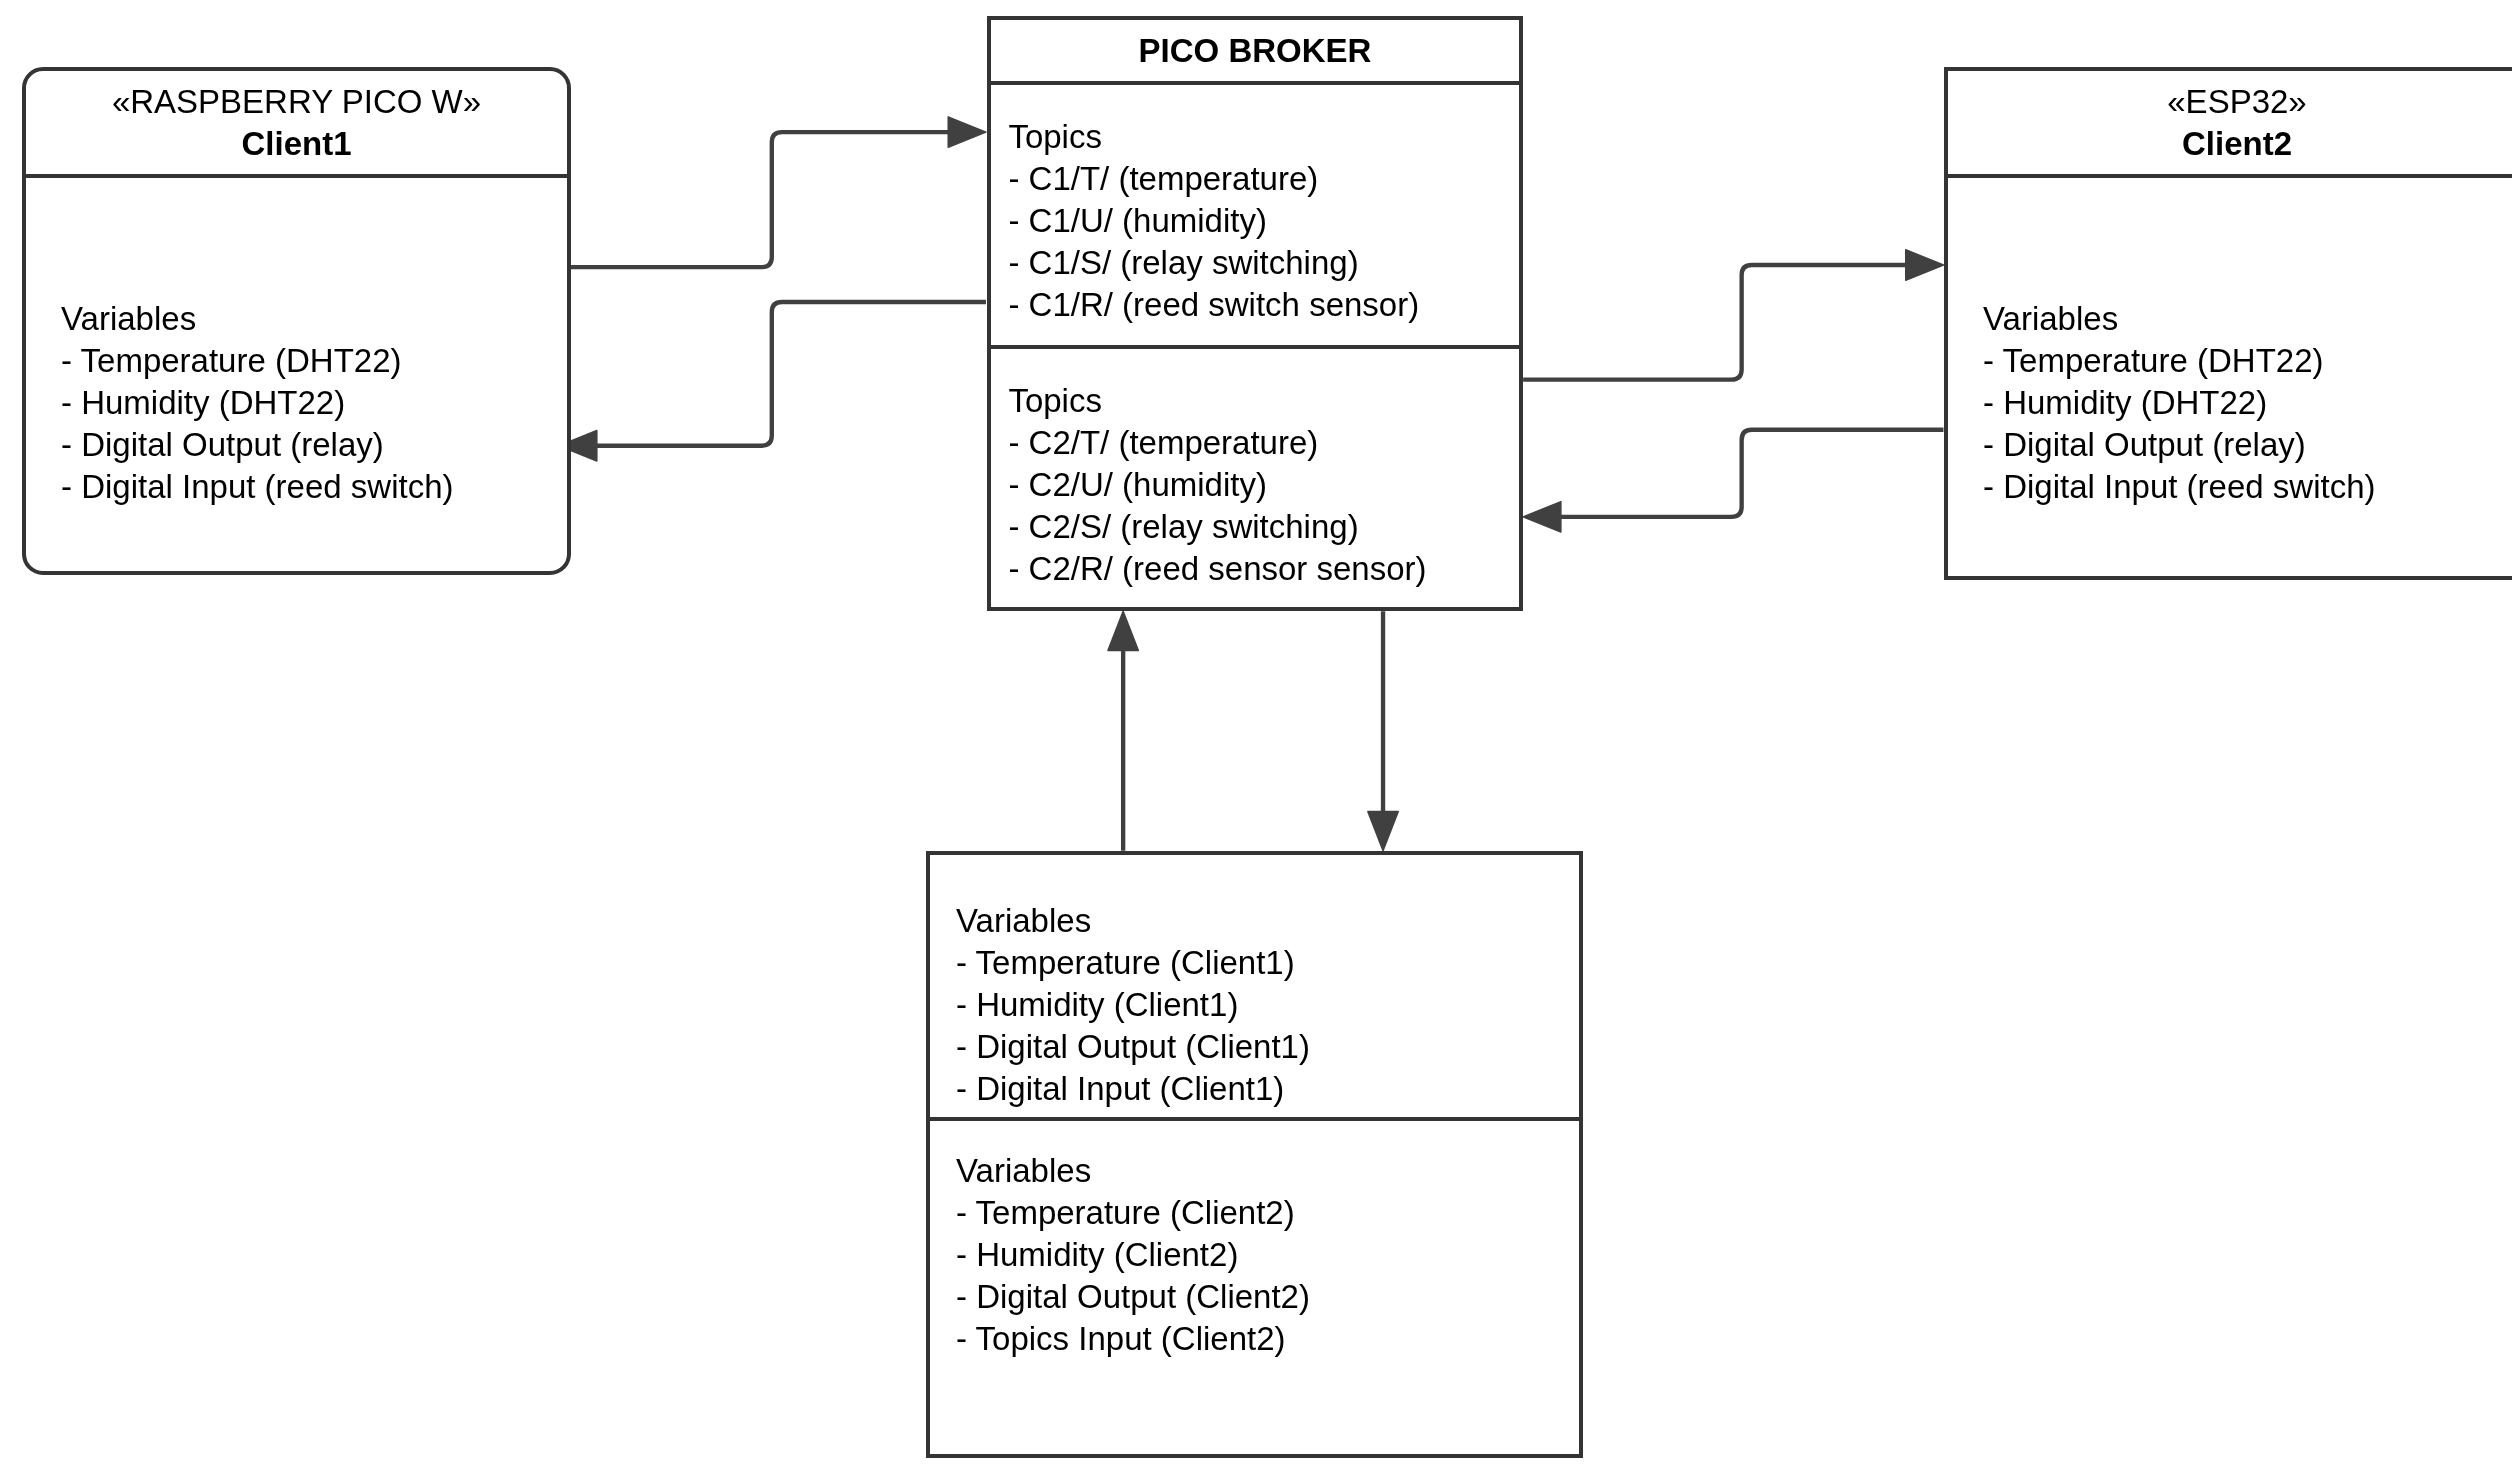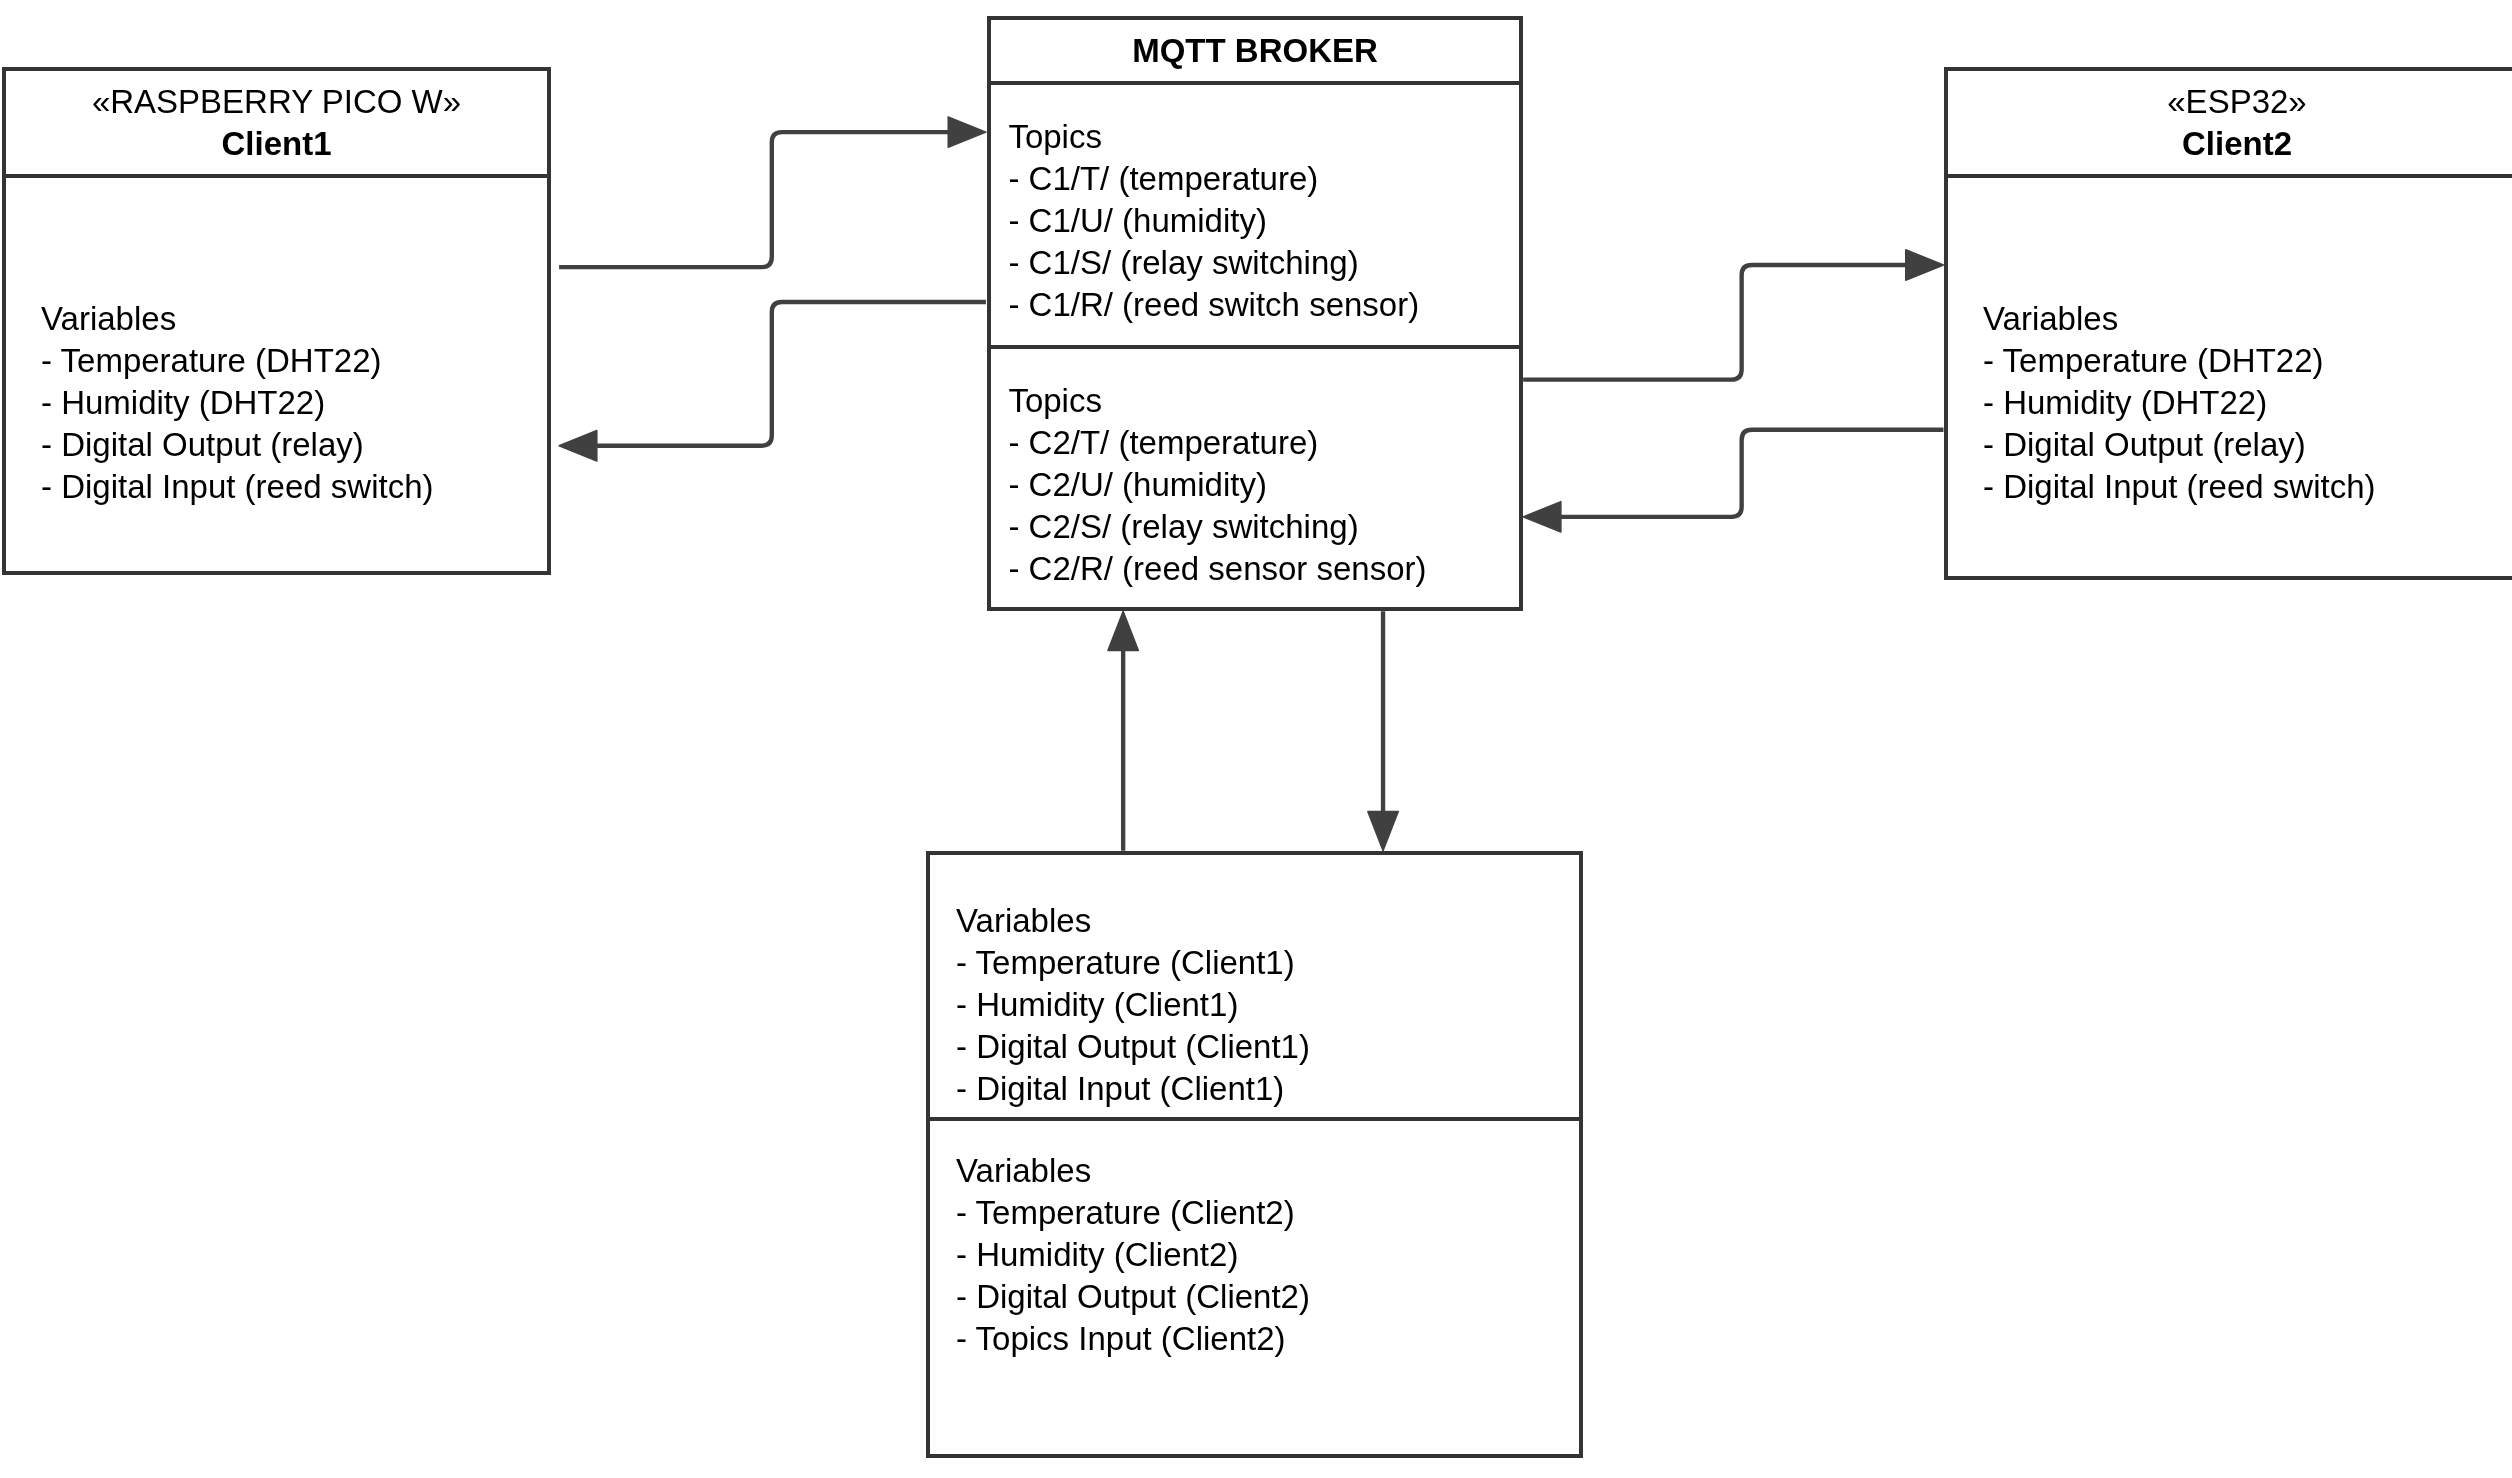--- a/index.html
+++ b/index.html
@@ -52,21 +52,21 @@
   .section.grow { flex: 1 1 auto; }
   .line {
     font-size: 33px;
     line-height: 42px;
     white-space: nowrap;
   }
   .title-line { font-size: 33px; line-height: 42px; }
   .bold { font-weight: bold; }
 
   
-  #client1 { left: 2px; top: 67px; width: 549px; height: 508px; }
+  #client1 { left: 22px; top: 67px; width: 549px; height: 508px; border-radius: 21px; }
   #client1 .box-header { height: 103px; }
   #client1 .section { padding: 120px 14.5px 0 35px; }
 
   
   #broker { left: 987px; top: 16px; width: 536px; height: 595px; }
   #broker .box-header { height: 61px; }
   #broker .section-a { height: 264px; border-bottom: 4.4px solid #343434; padding: 30.5px 14.5px 0 17.4px; }
   #broker .section-b { padding: 30.5px 14.5px 0 17.4px; }
 
   
@@ -116,21 +116,21 @@
       <div class="line">Variables</div>
       <div class="line">- Temperature (DHT22)</div>
       <div class="line">- Humidity (DHT22)</div>
       <div class="line">- Digital Output (relay)</div>
       <div class="line">- Digital Input (reed switch)</div>
     </div>
   </div>
 
   <div class="box" id="broker">
     <div class="box-header">
-      <div class="title-line bold">MQTT BROKER</div>
+      <div class="title-line bold">PICO BROKER</div>
     </div>
     <div class="section section-a">
       <div class="line">Topics</div>
       <div class="line">- C1/T/ (temperature)</div>
       <div class="line">- C1/U/ (humidity)</div>
       <div class="line">- C1/S/ (relay switching)</div>
       <div class="line">- C1/R/ (reed switch sensor)</div>
     </div>
     <div class="section section-b grow">
       <div class="line">Topics</div>

